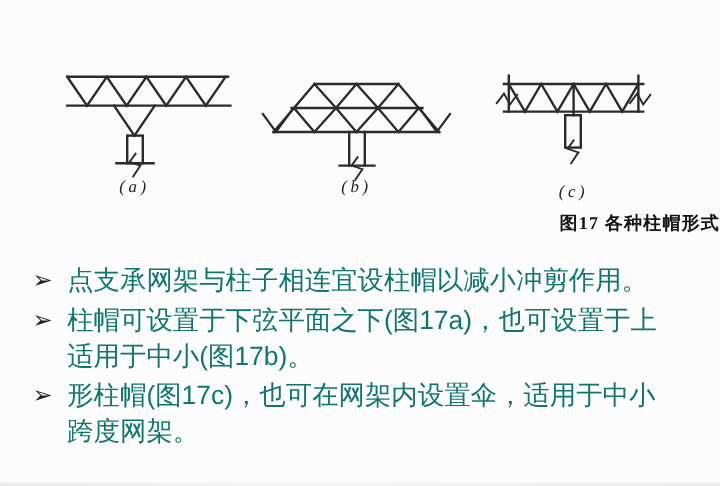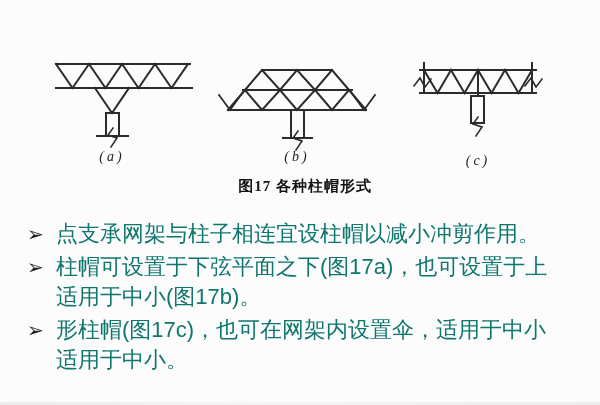--- a/index.html
+++ b/index.html
@@ -19,21 +19,21 @@
   .fig-label{
     position:absolute;width:56px;text-align:center;
     font-family:"Liberation Serif",serif;
     font-style:italic;font-size:14px;letter-spacing:3px;color:#222;
   }
   .fig-label-a{left:84px;top:149px;}
   .fig-label-b{left:269px;top:149px;}
   .fig-label-c{left:450px;top:153px;}
   .fig-caption{
     position:absolute;left:10px;top:177px;width:590px;
-    text-align:center;font-size:15px;font-weight:bold;color:#141414;
+    text-align:right;font-size:15px;font-weight:bold;color:#141414;
     font-family:"Liberation Serif",serif;
     letter-spacing:1px;
   }
 
   
   .bullets{position:absolute;left:27px;top:219px;width:562px;}
   .bullet{position:relative;padding-left:29px;margin-bottom:3px;}
   .bullet-marker{
     position:absolute;left:0;top:2px;
     font-size:20px;line-height:26px;color:#202020;
@@ -110,19 +110,19 @@
 
     <div class="bullet">
       <span class="bullet-marker">➢</span>
       <span class="bullet-line">柱帽可设置于下弦平面之下(图17a)，也可设置于上</span>
       <span class="bullet-line">适用于中小(图17b)。</span>
     </div>
 
     <div class="bullet">
       <span class="bullet-marker">➢</span>
       <span class="bullet-line">形柱帽(图17c)，也可在网架内设置伞，适用于中小</span>
-      <span class="bullet-line">适用于中小。</span>
+      <span class="bullet-line">跨度网架。</span>
     </div>
 
   </div>
 
   <div class="bottom-artifact"></div>
 </div>
 
 </body></html>

